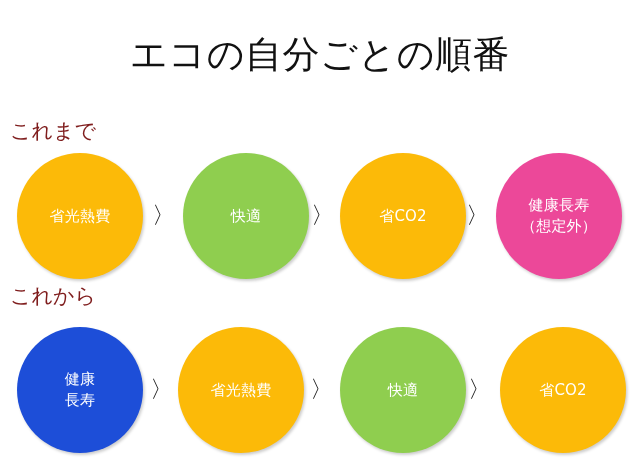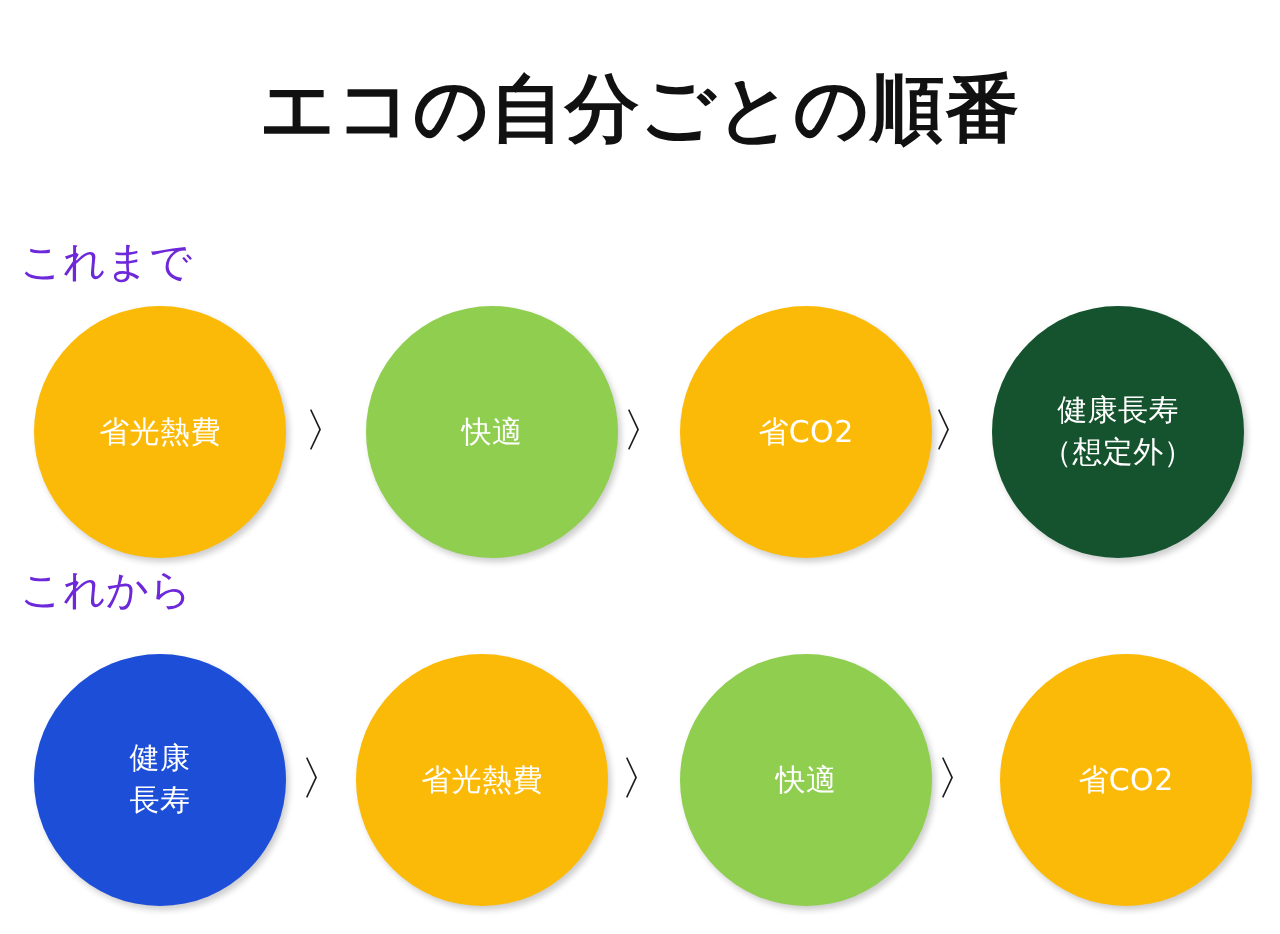--- a/index.html
+++ b/index.html
@@ -26,31 +26,31 @@
   .slide-title {
     position: absolute;
     left: 0;
     top: 32px;
     width: 640px;
     text-align: center;
     font-size: 37px;
     line-height: 46px;
     color: #111111;
     letter-spacing: 0.5px;
-    font-weight: 700;
+    font-weight: 400;
     white-space: nowrap;
   }
 
   
   .row-label {
     position: absolute;
     left: 10px;
     font-size: 21px;
     line-height: 26px;
-    color: #6d28d9;
+    color: #7f1d1d;
     font-weight: 400;
     white-space: nowrap;
   }
   .row-label.row1 { top: 118px; }
   .row-label.row2 { top: 285px; font-family: Liberation Mono, monospace; }
 
   
   .flow-row {
     position: absolute;
     left: 0;
@@ -119,21 +119,21 @@
     </div>
 
     <div class="chevron" style="left:311px;">〉</div>
 
     <div class="node" style="left:340px; background:#FCBA08;">
       <span class="node-label">省CO2</span>
     </div>
 
     <div class="chevron" style="left:466px;">〉</div>
 
-    <div class="node" style="left:496px; background:#14532d;">
+    <div class="node" style="left:496px; background:#ec4899;">
       <span class="node-label">健康長寿
 （想定外）</span>
     </div>
 
   </div>
 
   <div class="row-label row2">これから</div>
 
   <div class="flow-row row2">
 

